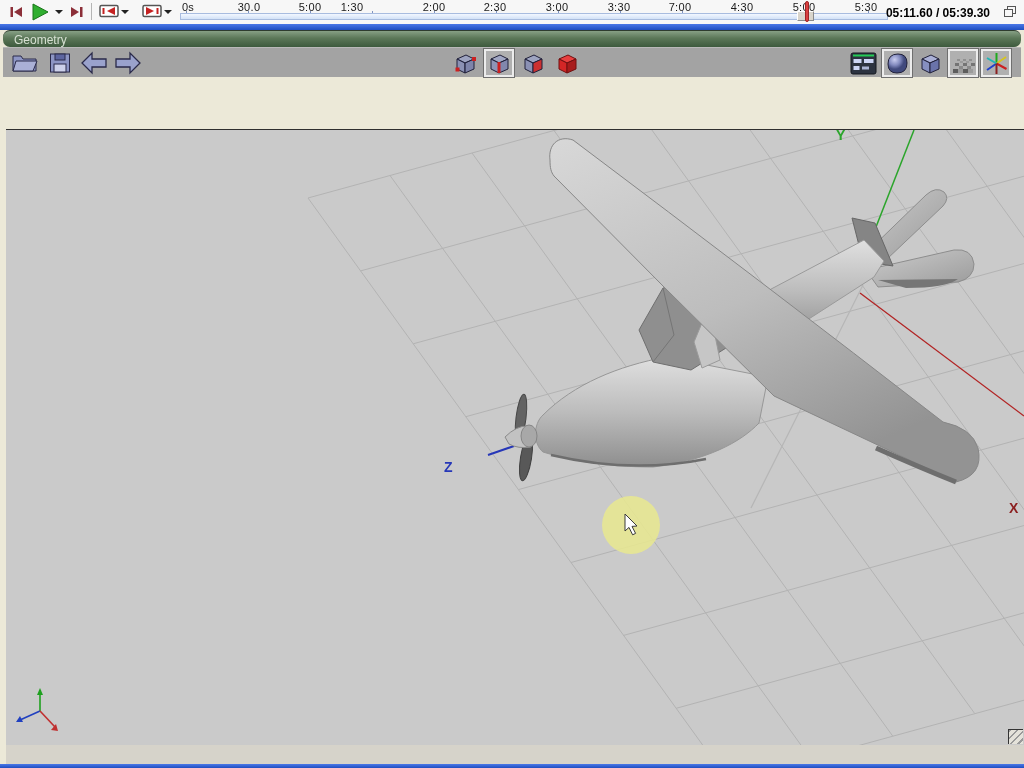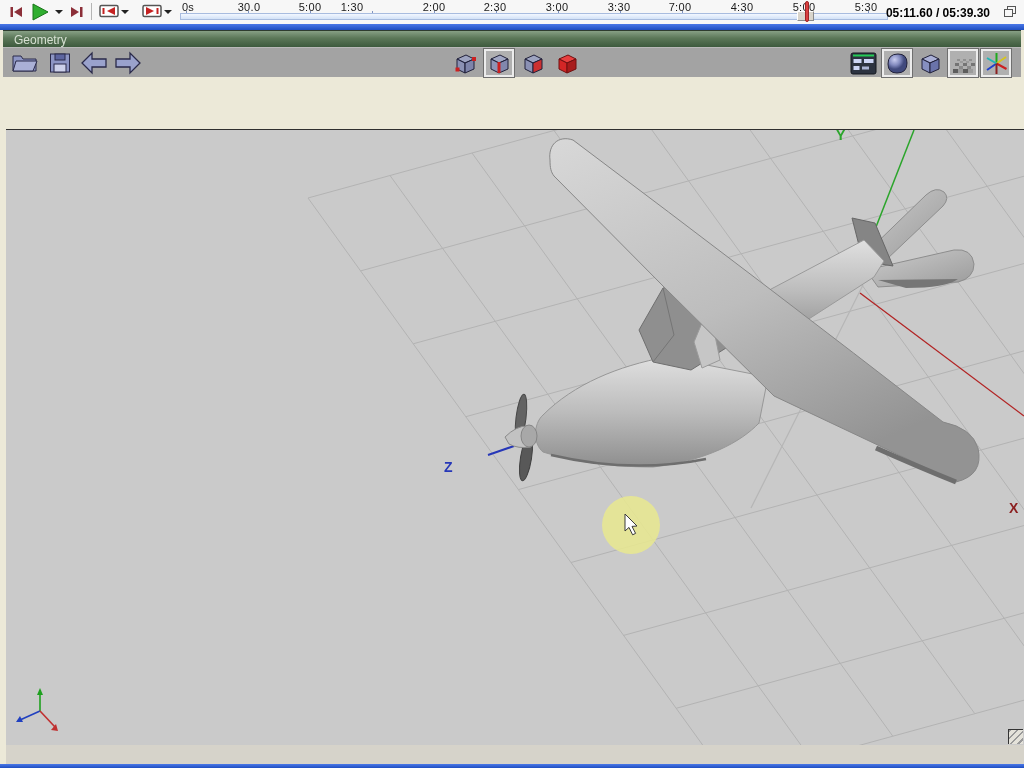--- a/index.html
+++ b/index.html
@@ -30,21 +30,21 @@
   
   #frame-top{position:absolute;left:0;top:24px;width:1024px;height:6px;
              background:linear-gradient(#4a78e8,#1e4ec0);}
   #frame-bottom{position:absolute;left:0;top:764px;width:1024px;height:4px;
              background:linear-gradient(#4a78e8,#1e4ec0);}
   #mdi{position:absolute;left:0;top:30px;width:1024px;height:734px;background:#ece9d8;
        border-left:3px solid #ece9d8;border-right:3px solid #ece9d8;}
 
   #titlebar{position:relative;width:100%;height:17px;
             background:linear-gradient(#87a085,#5b7758 45%,#3d5a3d);
-            border-top:1px solid #2e3c2e;}
+            border-top:1px solid #2e3c2e;border-radius:7px;}
   #titlebar span{position:absolute;left:11px;top:2px;font-size:12px;color:#d6e0d2;}
 
   #menubar{position:relative;width:100%;height:21px;background:#a3a3a3;
            border-bottom:1px solid #8e8e8e;display:flex;align-items:center;gap:23px;padding-left:12px;}
   .menu-item{font-size:12.5px;color:#111;}
 
   #toolbar{position:relative;width:100%;height:30px;background:#a3a3a3;border-top:1px solid #b9b9b9;}
   .tbtn{position:absolute;top:1px;width:30px;height:28px;display:flex;align-items:center;justify-content:center;}
   .tbtn.sel{background:#b0b0b0;border:2px solid #ececec;outline:1px solid #6f6f6f;}
 

